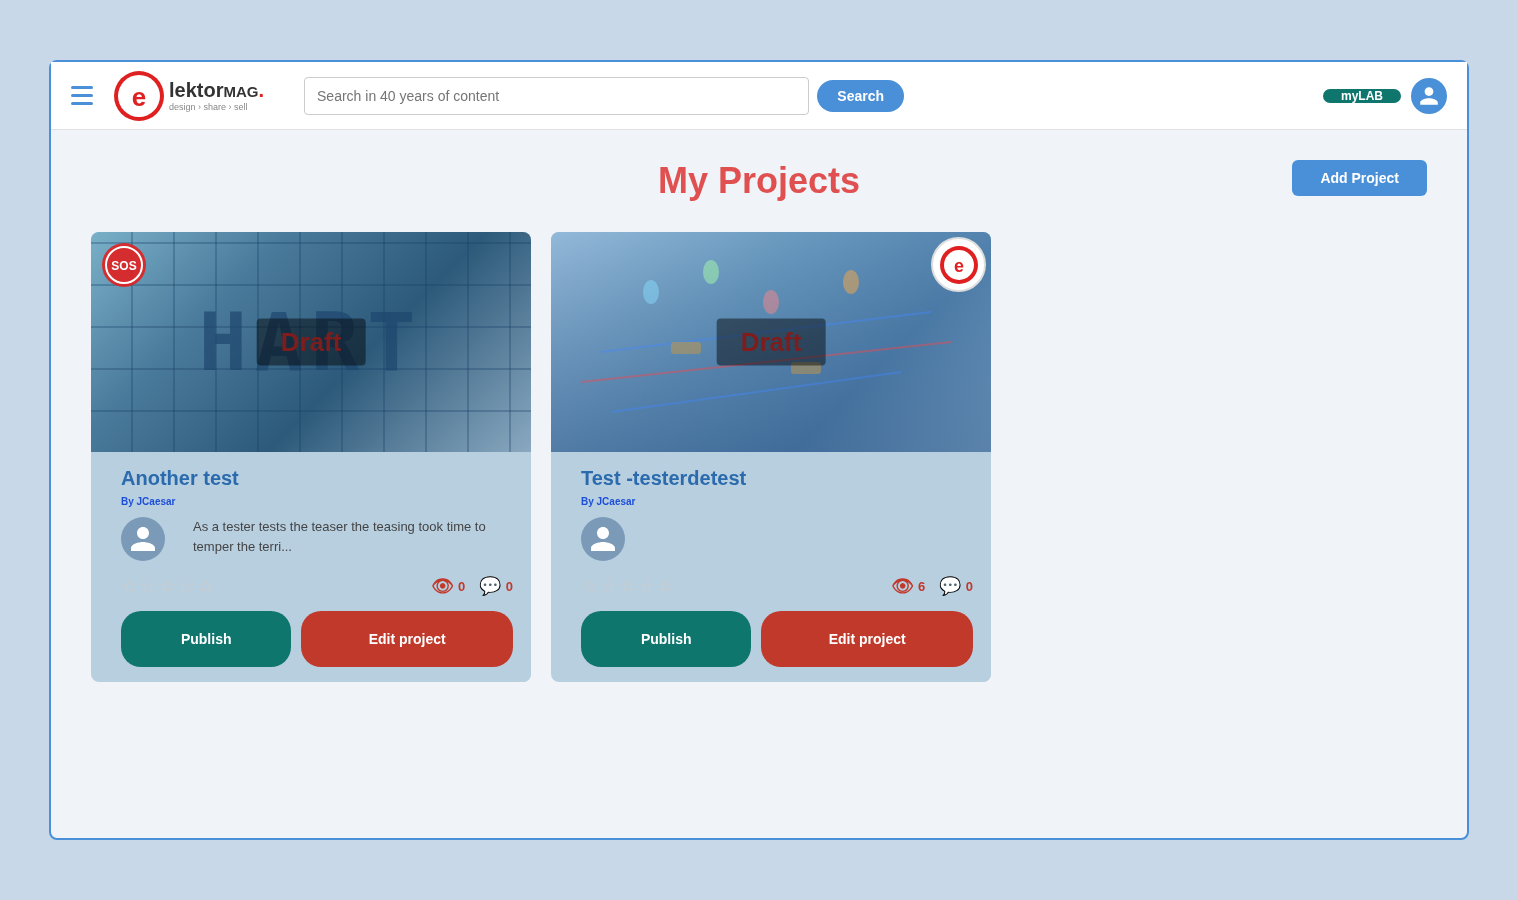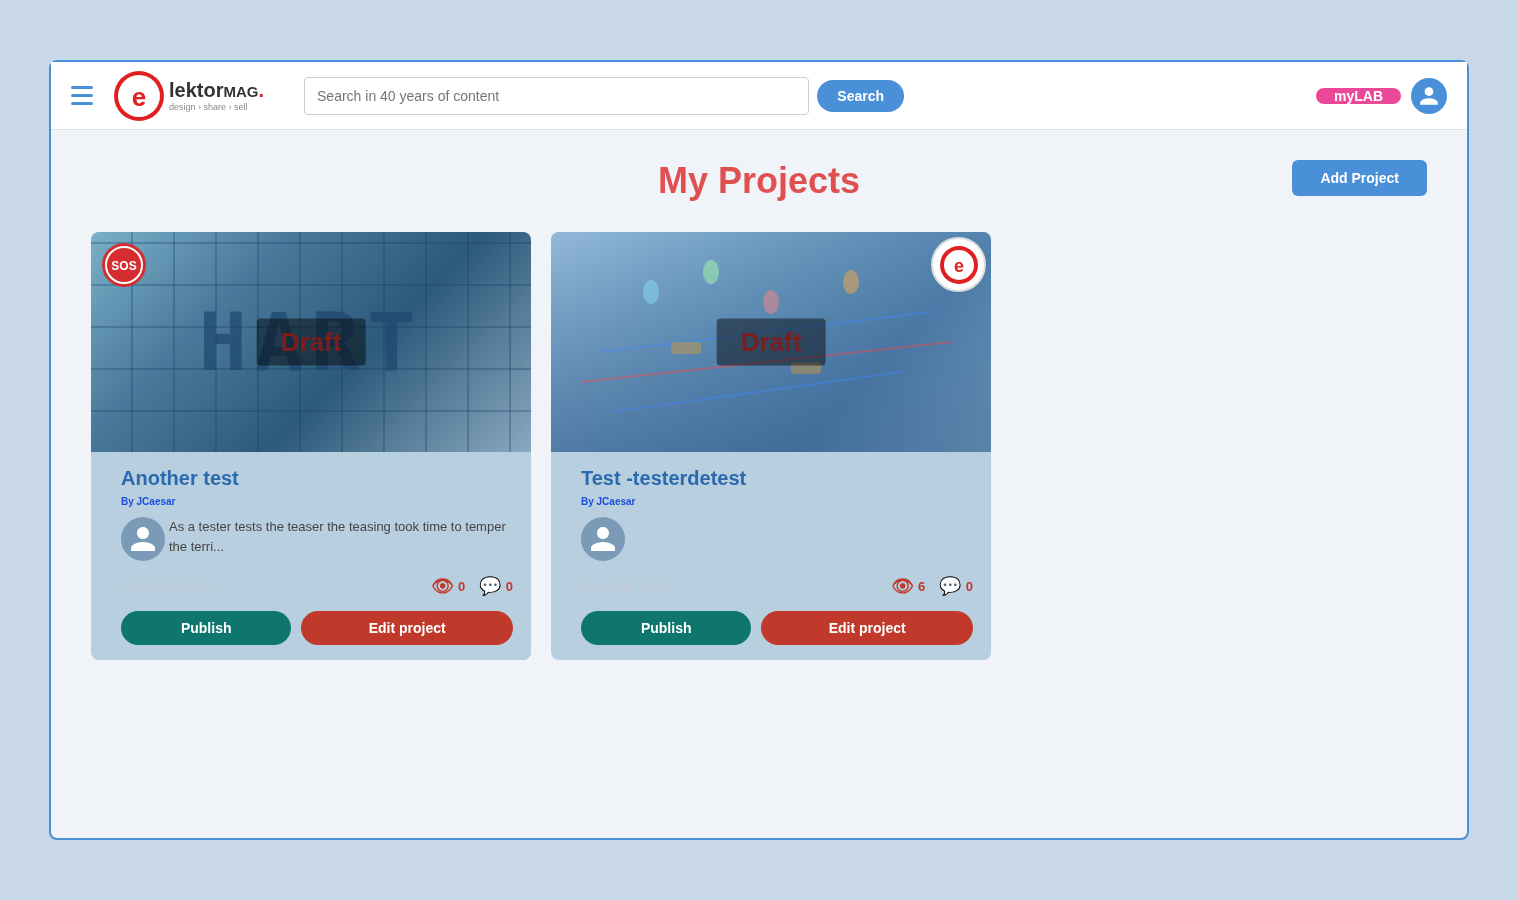--- a/index.html
+++ b/index.html
@@ -79,26 +79,26 @@
       font-weight: bold;
       cursor: pointer;
     }
     .header-right {
       margin-left: auto;
       display: flex;
       align-items: center;
       gap: 10px;
     }
     .mylab-button {
-      background: #ec4899;
+      background: #0f766e;
       color: #fff;
       border: none;
       border-radius: 20px;
       padding: 0 18px;
-      font-size: 14px;
+      font-size: 12px;
       font-weight: bold;
       cursor: pointer;
     }
     .user-avatar {
       width: 36px;
       height: 36px;
       border-radius: 50%;
       background: #4a90d9;
       display: flex;
       align-items: center;
@@ -257,21 +257,21 @@
       margin-bottom: 6px;
     }
     .card-author {
       font-size: 10px;
       font-weight: bold;
       color: #1d4ed8;
       margin-bottom: 10px;
     }
     .card-description-row {
       display: flex;
-      gap: 4px;
+      gap: 28px;
       align-items: flex-start;
       margin-bottom: 14px;
     }
     .card-user-avatar {
       width: 44px;
       height: 44px;
       border-radius: 50%;
       background: #7a9ab8;
       flex-shrink: 0;
       overflow: hidden;
@@ -328,21 +328,21 @@
       font-size: 14px;
       font-weight: bold;
       cursor: pointer;
       flex: 1;
     }
     .edit-btn {
       background: #c0392b;
       color: #fff;
       border: none;
       border-radius: 20px;
-      padding: 9px 20px;
+      padding: 20px 20px;
       font-size: 14px;
       font-weight: bold;
       cursor: pointer;
       flex: 1.5;
     }
   </style>
 </head>
 <body>
 
 <div class="browser-frame">

